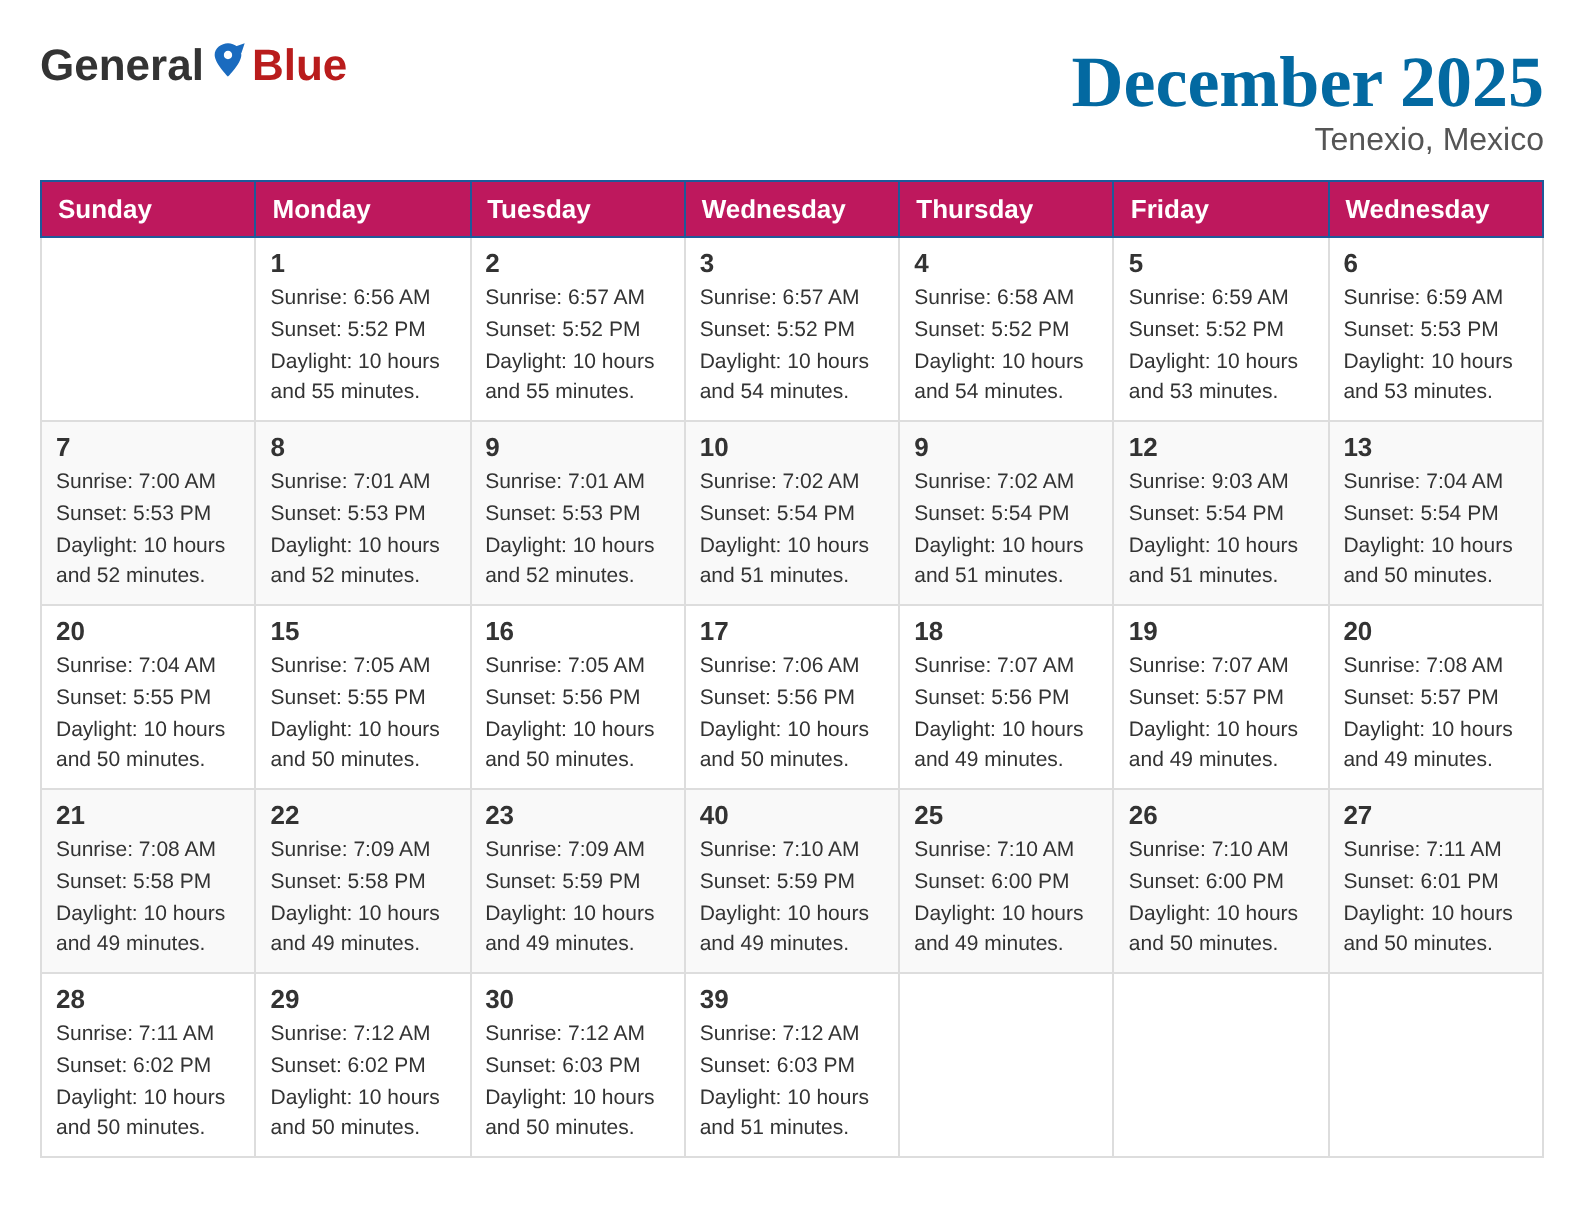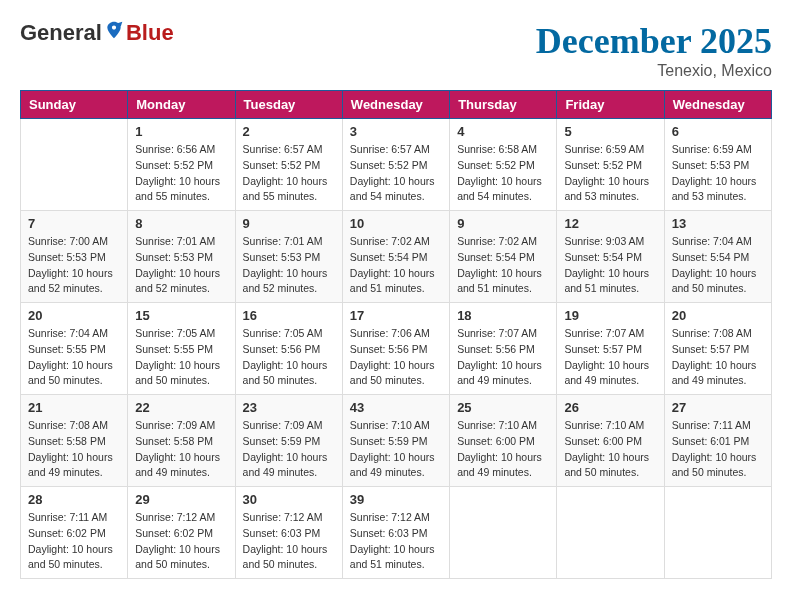--- a/index.html
+++ b/index.html
@@ -308,21 +308,21 @@
       </td>
         <td>
         <span class="day-number">23</span>
         <div class="day-info">
           <span>Sunrise: 7:09 AM</span><br>
           <span>Sunset: 5:59 PM</span><br>
           <span>Daylight: 10 hours and 49 minutes.</span>
         </div>
       </td>
         <td>
-        <span class="day-number">43</span>
+        <span class="day-number">40</span>
         <div class="day-info">
           <span>Sunrise: 7:10 AM</span><br>
           <span>Sunset: 5:59 PM</span><br>
           <span>Daylight: 10 hours and 49 minutes.</span>
         </div>
       </td>
         <td>
         <span class="day-number">25</span>
         <div class="day-info">
           <span>Sunrise: 7:10 AM</span><br>

